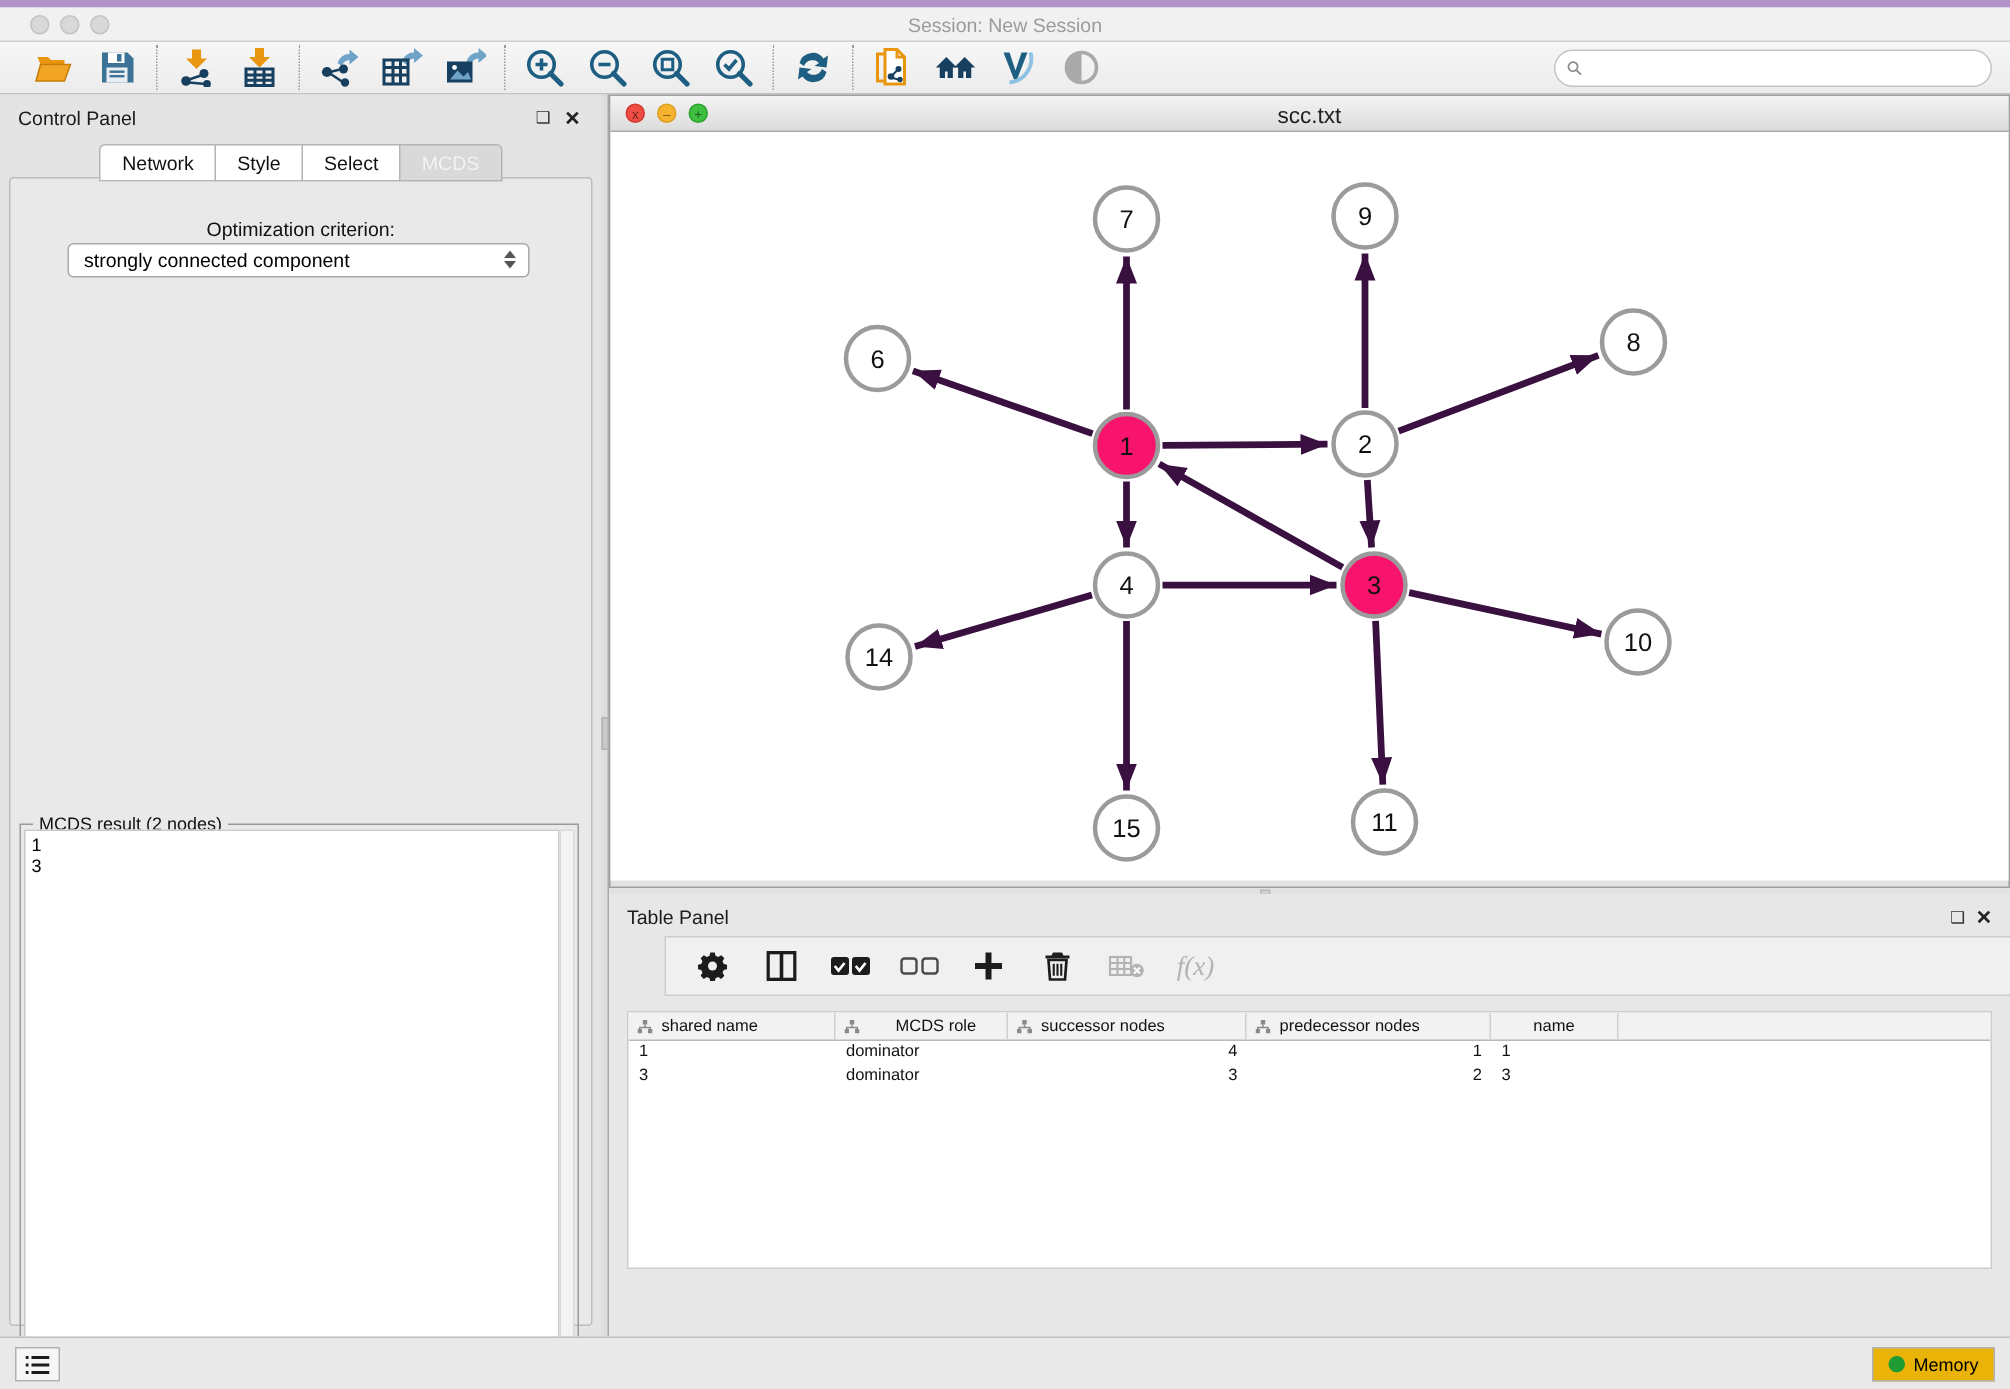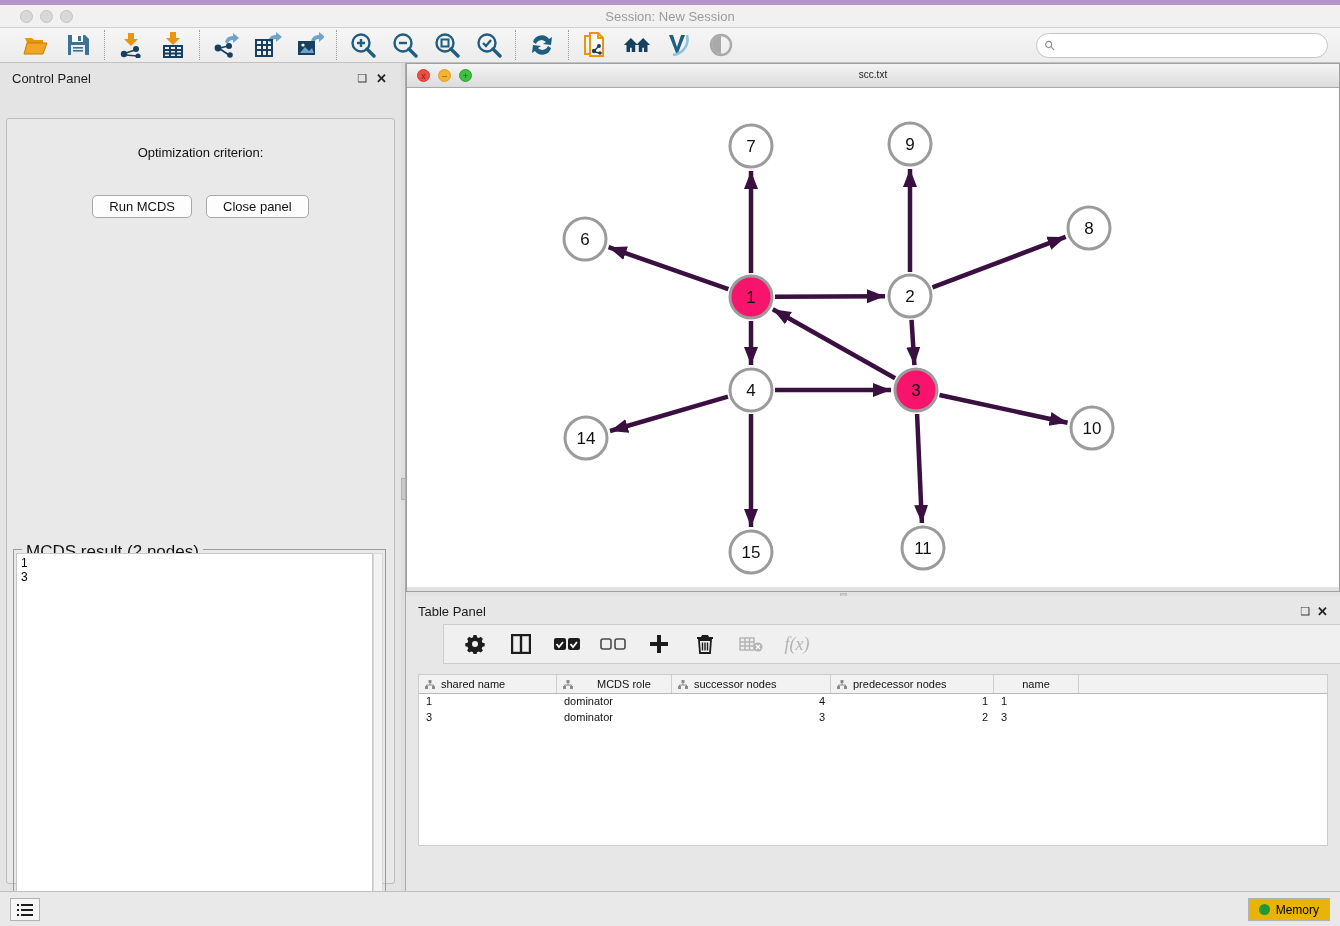--- a/index.html
+++ b/index.html
@@ -39,33 +39,33 @@
   .cp-content { position:absolute; left:6px; top:55px; width:389px; height:766px; background:#e9e9e9; border:1px solid #bdbdbd; border-radius:3px; }
   .opt-label { position:absolute; top:26px; width:100%; text-align:center; font-size:13px; color:#111; }
   .combo { position:absolute; left:38px; top:43px; width:308px; height:23px; background:#fff; border:1px solid #a9a9a9; border-radius:4px; font-size:13px; display:flex; align-items:center; padding-left:10px; cursor:pointer; }
   .combo-arrows { position:absolute; right:8px; top:4px; display:flex; flex-direction:column; gap:2px; }
   .arr-up { width:0;height:0;border-left:4px solid transparent;border-right:4px solid transparent;border-bottom:5px solid #555; }
   .arr-dn { width:0;height:0;border-left:4px solid transparent;border-right:4px solid transparent;border-top:5px solid #555; }
   .cp-buttons { position:absolute; top:76px; width:100%; display:flex; justify-content:center; gap:14px; }
   .btn { font-size:13px; padding:3px 16px; background:#fdfdfd; border:1px solid #a8a8a8; border-radius:5px; color:#111; cursor:pointer; }
 
   .result-group { position:absolute; left:6px; top:430px; width:373px; height:377px; border:1px solid #9a9a9a; }
-  .result-label { position:absolute; left:8px; top:-8px; background:#e9e9e9; padding:0 4px; font-size:17px; color:#111; }
+  .result-label { position:absolute; left:8px; top:-8px; background:#e9e9e9; padding:0 4px; font-size:12px; color:#111; }
   .result-text { position:absolute; left:2px; top:3px; right:12px; bottom:2px; background:#fff; border:1px solid #c9c9c9; font-size:12px; padding:2px 4px; white-space:pre; overflow:hidden; }
   .result-scroll { position:absolute; right:2px; top:3px; width:10px; bottom:2px; background:#f3f3f3; border:1px solid #d8d8d8; }
 
   
   .v-splitter { position:absolute; left:401px; top:63px; width:5px; height:828px; background:#dedede; border-right:1px solid #a9a9a9; }
   .v-grip { position:absolute; left:0; top:415px; width:5px; height:22px; background:#c9c9c9; border:1px solid #b0b0b0; }
   .h-splitter-grip { position:absolute; left:434px; top:1px; width:7px; height:4px; background:#cfcfcf; border:1px solid #bbb; }
 
   
   .net-window { position:absolute; left:406px; top:63px; width:934px; height:529px; border:1px solid #9f9f9f; }
   .net-titlebar { position:absolute; left:0; top:0; width:100%; height:24px; background:linear-gradient(#f4f4f4,#dcdcdc); border-bottom:1px solid #a8a8a8; }
-  .net-title { position:absolute; width:100%; text-align:center; top:5px; font-size:10px; color:#222; }
+  .net-title { position:absolute; width:100%; text-align:center; top:5px; font-size:15px; color:#222; }
   .traffic { position:absolute; top:5px; width:13px; height:13px; border-radius:50%; font-size:9px; line-height:12px; text-align:center; color:rgba(0,0,0,.55); cursor:pointer; }
   .tr-red { left:10px; background:#ef4d43; border:1px solid #d33a31; }
   .tr-yellow { left:31px; background:#f6b42e; border:1px solid #dd9e22; }
   .tr-green { left:52px; background:#3fbf3f; border:1px solid #2ea22e; }
   .net-canvas { position:absolute; left:0; top:24px; width:932px; height:499px; background:#fff; }
   .net-bottom-strip { position:absolute; left:406px; top:592px; width:934px; height:4px; background:#e2e2e2; }
 
   .graph-node-label { font-size:17px; fill:#111; font-family:"Liberation Sans",sans-serif; }
 
   
@@ -254,25 +254,34 @@
     <span class="search-glyph">⚲</span>
     <input class="search-input" placeholder="" style="">
   </div>
 
   <div class="control-panel">
     <div class="panel-header">
       <span class="panel-title">Control Panel</span>
       <span class="panel-float cp-float">❑</span>
       <span class="panel-close cp-close">✕</span>
     </div>
+    <div class="tabs-row" id="cp-tabs">
+        <div class="tab">Network</div>
+        <div class="tab">Style</div>
+        <div class="tab">Select</div>
+        <div class="tab selected">MCDS</div>
+      </div>
     <div class="cp-content">
       <div class="opt-label">Optimization criterion:</div>
-      <div class="cp-buttons">
-        <button class="btn">Run MCDS</button>
-        <button class="btn">Close panel</button>
+      <div class="combo">
+        <span>strongly connected component</span>
+        <span class="combo-arrows">
+            <span class="arr-up"></span>
+            <span class="arr-dn"></span>
+          </span>
       </div>
       <div class="result-group">
         <span class="result-label">MCDS result (2 nodes)</span>
         <div class="result-text" id="result-lines">1
 3</div>
         <div class="result-scroll"></div>
       </div>
     </div>
   </div>
   <div class="v-splitter">

